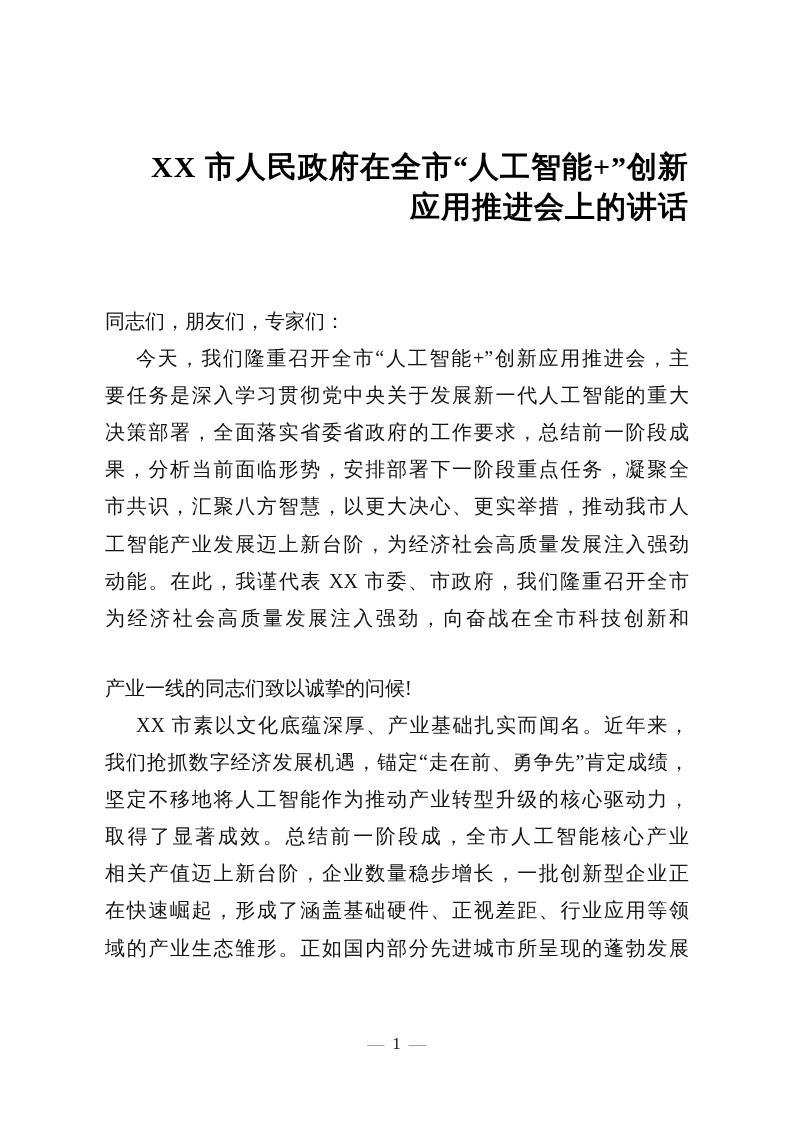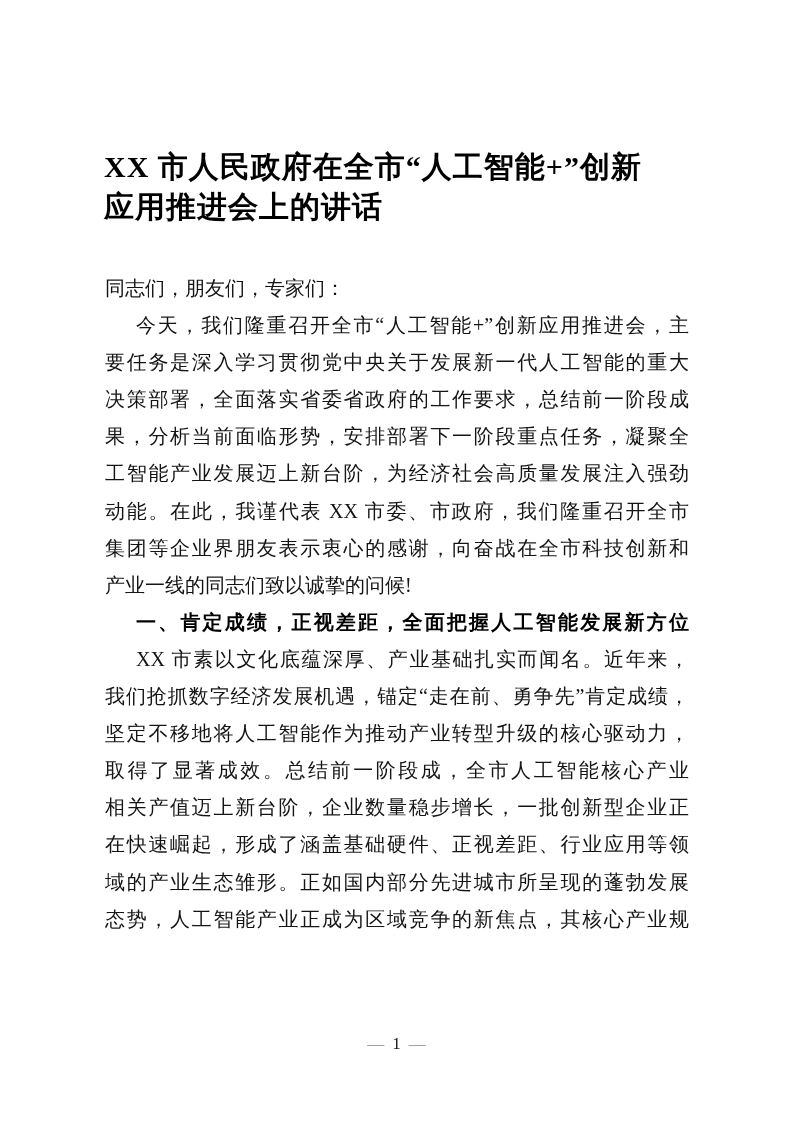--- a/index.html
+++ b/index.html
@@ -14,21 +14,21 @@
     background: #ffffff;
     overflow: hidden;
     font-family: "Liberation Serif", "DejaVu Serif", serif;
     color: #141414;
   }
   .doc-title {
     position: absolute;
     left: 104px;
     top: 147px;
     width: 585px;
-    text-align: left;
+    text-align: right;
     font-weight: bold;
     font-size: 30px;
     line-height: 40px;
     color: #000000;
     letter-spacing: 1px;
   }
   .doc-body {
     position: absolute;
     left: 105px;
     top: 270px;
@@ -47,20 +47,21 @@
   .indent-fill, .heading {
     text-indent: 31px;
   }
   .heading {
     font-weight: bold;
     color: #000000;
   }
   .plain {
     text-align: left;
     text-align-last: left;
+    margin-top: 33px;
   }
   .doc-footer {
     position: absolute;
     left: 0;
     top: 1034px;
     width: 793px;
     text-align: center;
     font-size: 17px;
     color: #1a1a1a;
   }
@@ -78,32 +79,31 @@
     <div class="title-line">XX 市人民政府在全市“人工智能+”创新</div>
     <div class="title-line">应用推进会上的讲话</div>
   </div>
 
   <div class="doc-body">
       <div class="bline plain">同志们，朋友们，专家们：</div>
       <div class="bline indent-fill">今天，我们隆重召开全市“人工智能+”创新应用推进会，主</div>
       <div class="bline fill">要任务是深入学习贯彻党中央关于发展新一代人工智能的重大</div>
       <div class="bline fill">决策部署，全面落实省委省政府的工作要求，总结前一阶段成</div>
       <div class="bline fill">果，分析当前面临形势，安排部署下一阶段重点任务，凝聚全</div>
+      <div class="bline fill">市共识，汇聚八方智慧，以更大决心、更实举措，推动我市人</div>
       <div class="bline fill">工智能产业发展迈上新台阶，为经济社会高质量发展注入强劲</div>
       <div class="bline fill">动能。在此，我谨代表 XX 市委、市政府，我们隆重召开全市</div>
-      <div class="bline fill">集团等企业界朋友表示衷心的感谢，向奋战在全市科技创新和</div>
+      <div class="bline fill">为经济社会高质量发展注入强劲，向奋战在全市科技创新和</div>
       <div class="bline plain">产业一线的同志们致以诚挚的问候!</div>
-      <div class="bline heading">一、肯定成绩，正视差距，全面把握人工智能发展新方位</div>
       <div class="bline indent-fill">XX 市素以文化底蕴深厚、产业基础扎实而闻名。近年来，</div>
       <div class="bline fill">我们抢抓数字经济发展机遇，锚定“走在前、勇争先”肯定成绩，</div>
       <div class="bline fill">坚定不移地将人工智能作为推动产业转型升级的核心驱动力，</div>
       <div class="bline fill">取得了显著成效。总结前一阶段成，全市人工智能核心产业</div>
       <div class="bline fill">相关产值迈上新台阶，企业数量稳步增长，一批创新型企业正</div>
       <div class="bline fill">在快速崛起，形成了涵盖基础硬件、正视差距、行业应用等领</div>
       <div class="bline fill">域的产业生态雏形。正如国内部分先进城市所呈现的蓬勃发展</div>
-      <div class="bline fill">态势，人工智能产业正成为区域竞争的新焦点，其核心产业规</div>
     </div>
 
   <div class="doc-footer">
     <span class="dash">—</span><span class="num">1</span><span class="dash">—</span>
   </div>
 
 </div>
 
 </body></html>

